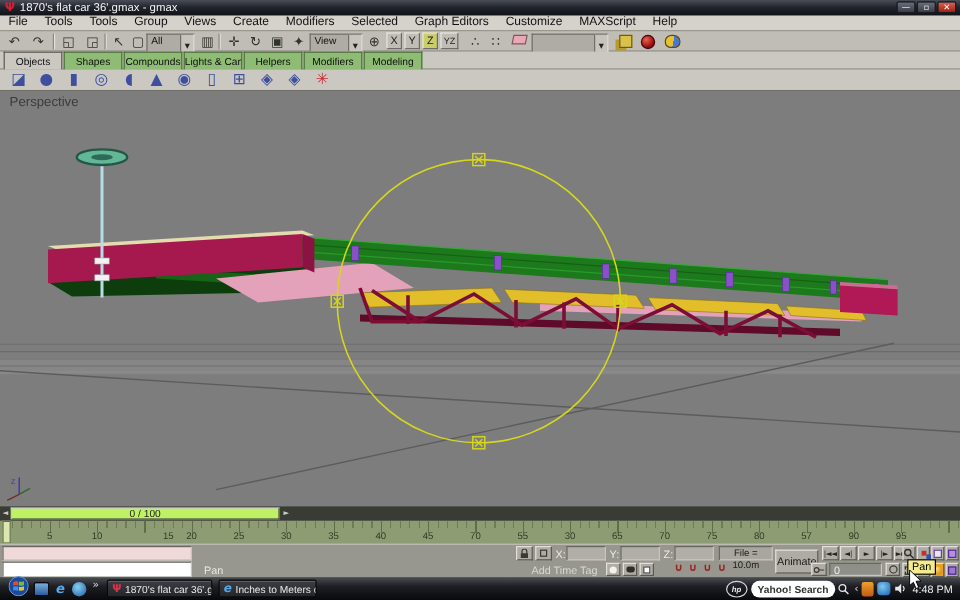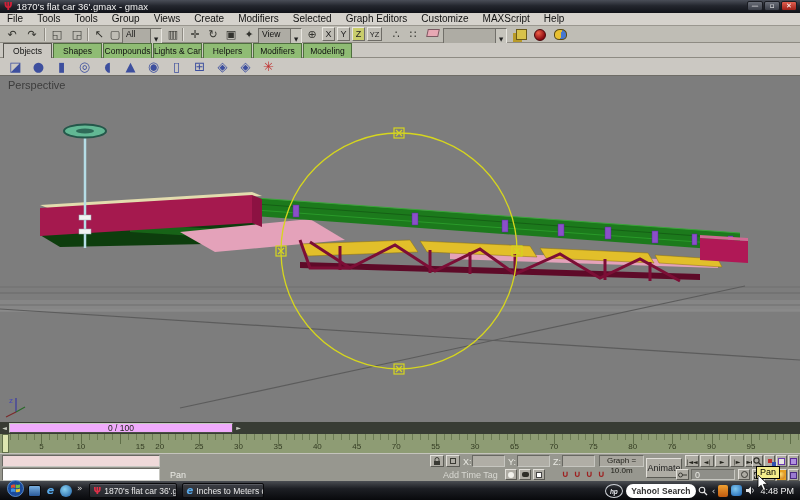--- a/index.html
+++ b/index.html
@@ -40,21 +40,21 @@
   .obj-ico{width:23px;text-align:center;font-size:13px;color:#3d4f9e;font-family:"DejaVu Sans",sans-serif;}
   .obj-ico.red{color:#c03030;}
 
   
   #viewport{left:0;top:76px;width:800px;height:346px;background:#7d7d7d;}
   #vp-label{position:absolute;left:8px;top:3px;font-size:11px;color:#3c3c3c;}
 
   
   #trackrow{left:0;top:422px;width:800px;height:12px;background:#383c34;}
   .tb-arrow{position:absolute;top:1px;width:9px;height:10px;font-size:6px;color:#c8ccc0;text-align:center;line-height:10px;}
-  #tb-slider{position:absolute;left:9px;top:1px;width:224px;height:10px;background:#f0abfc;border:1px solid;border-color:#c6ccc0 #4a4e44 #4a4e44 #c6ccc0;font-size:8.5px;color:#20241c;text-align:center;line-height:8px;}
+  #tb-slider{position:absolute;left:9px;top:1px;width:224px;height:10px;background:#bef264;border:1px solid;border-color:#c6ccc0 #4a4e44 #4a4e44 #c6ccc0;font-size:8.5px;color:#20241c;text-align:center;line-height:8px;}
 
   
   #ruler{left:0;top:434px;width:800px;height:19px;background-color:#8e9c74;
     background-image:repeating-linear-gradient(90deg,#5f6e48 0 1px,transparent 1px 39.42px),repeating-linear-gradient(90deg,#6d7c55 0 1px,transparent 1px 7.884px);
     background-size:100% 10px,100% 6px;background-repeat:no-repeat;background-position:2px 0,2px 0;}
   .ruler-label{position:absolute;top:8px;transform:translateX(-50%);font-size:8px;color:#333b22;}
   #frame-marker{position:absolute;left:2px;top:0;width:7px;height:19px;background:#dde6b0;border:1px solid #5f6e48;}
 
   
   #statusbar{left:0;top:453px;width:800px;height:28px;background:#97978f;border-top:1px solid #c4c4bc;}
@@ -295,21 +295,21 @@
         <span class="ruler-label" style="left: 277.94px;">35</span>
         <span class="ruler-label" style="left: 317.36px;">40</span>
         <span class="ruler-label" style="left: 356.78px;">45</span>
         <span class="ruler-label" style="left: 396.2px;">70</span>
         <span class="ruler-label" style="left: 435.62px;">55</span>
         <span class="ruler-label" style="left: 475.04px;">30</span>
         <span class="ruler-label" style="left: 514.46px;">65</span>
         <span class="ruler-label" style="left: 553.88px;">70</span>
         <span class="ruler-label" style="left: 593.3px;">75</span>
         <span class="ruler-label" style="left: 632.72px; text-align: center;">80</span>
-        <span class="ruler-label" style="left: 672.14px;">76</span>
+        <span class="ruler-label" style="left: 672.14px;">57</span>
         <span class="ruler-label" style="left: 711.56px;">90</span>
         <span class="ruler-label" style="left: 750.98px;">95</span>
         <span class="ruler-label" style="left: 804px; margin-left: 17px;">100</span>
       </div>
   </div>
 
   <div id="statusbar" class="abs">
 
     <div class="abs" style="left:2px;top:1px;width:158px;height:12px;background:#efd9d9;border:1px solid;border-color:#686862 #c6c6c0 #c6c6c0 #686862"></div>
     <div class="abs" style="left:2px;top:14px;width:158px;height:13px;background:#ffffff;border:1px solid;border-color:#686862 #c6c6c0 #c6c6c0 #686862"></div>
@@ -339,21 +339,21 @@
     </div>
     <div class="abs sbtn" style="left:446px;top:1px;width:14px;height:12px">
         <span style="width:6px;height:6px;border:1px solid #3a3a34"></span>
       </div>
     <span class="abs statxt" style="left:463px;top:3px">X:</span>
     <div class="abs sunken" style="left:472px;top:1px;width:33px;height:12px;background:#b0aea6"></div>
     <span class="abs statxt" style="left:508px;top:3px">Y:</span>
     <div class="abs sunken" style="left:517px;top:1px;width:33px;height:12px;background:#b0aea6"></div>
     <span class="abs statxt" style="left:553px;top:3px">Z:</span>
     <div class="abs sunken" style="left:562px;top:1px;width:33px;height:12px;background:#b0aea6"></div>
-    <div class="abs sunken statxt" style="left:599px;top:1px;width:45px;height:12px;font-size:8px;text-align:center;line-height:10px;color:#20201a;background:#a8a69e">Graph = 10.0m</div>
+    <div class="abs sunken statxt" style="left:599px;top:1px;width:45px;height:12px;font-size:8px;text-align:center;line-height:10px;color:#20201a;background:#a8a69e">File = 10.0m</div>
 
     <div id="animate-btn" class="abs sbtn">Animate</div>
     <div class="abs" style="left:685px;top:0">
 
     <div class="sbtn pb" style="position:relative;float:left;margin-right:1px">|◄◄</div>
         <div class="sbtn pb" style="position:relative;float:left;margin-right:1px">◄|</div>
         <div class="sbtn pb" style="position:relative;float:left;margin-right:1px">►</div>
         <div class="sbtn pb" style="position:relative;float:left;margin-right:1px">|►</div>
         <div class="sbtn pb" style="position:relative;float:left;margin-right:1px">►►|</div>
       </div>

